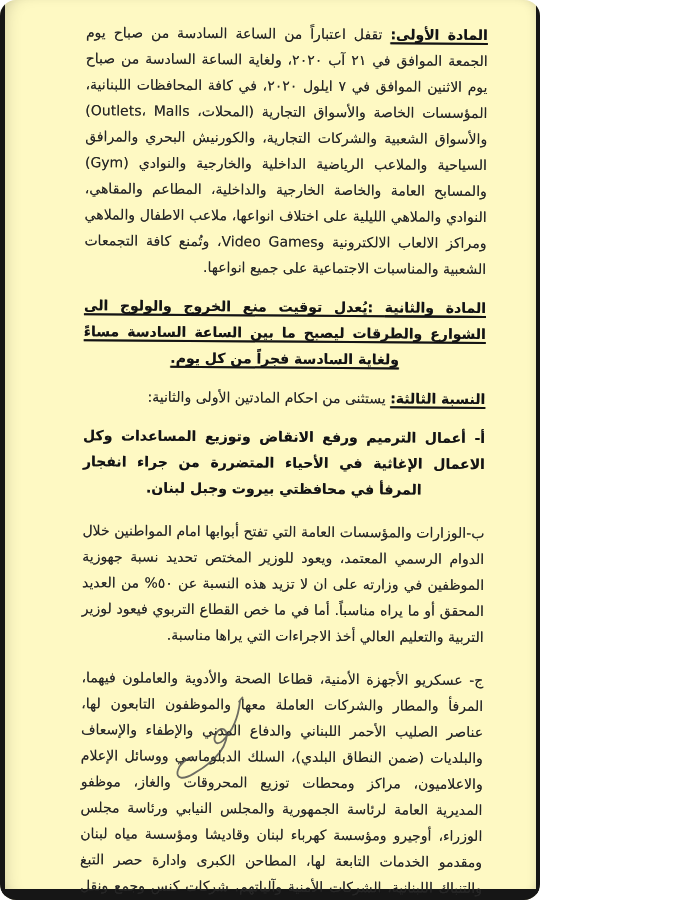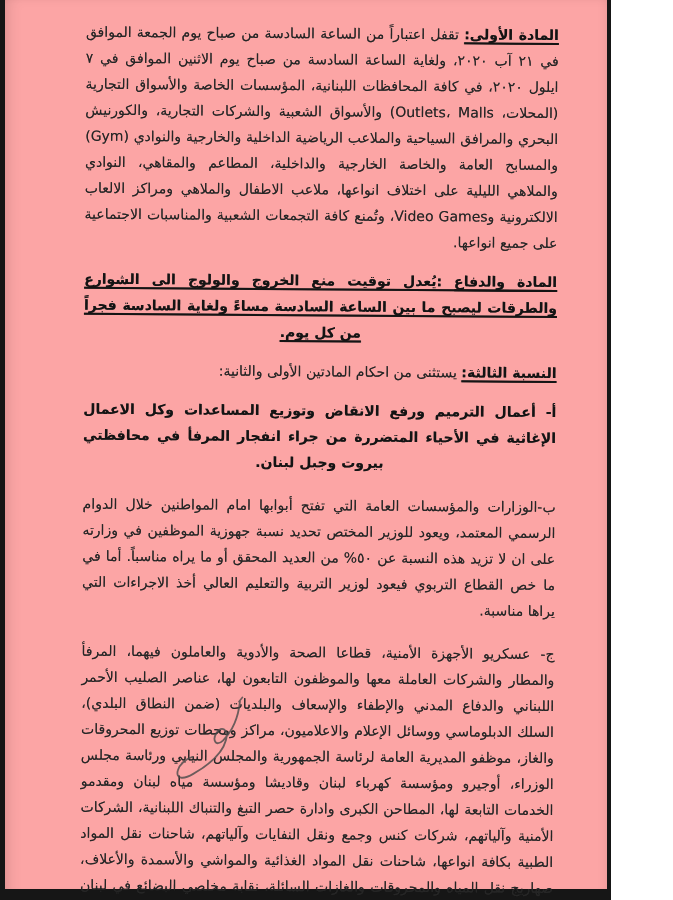--- a/index.html
+++ b/index.html
@@ -2,28 +2,29 @@
 <html lang="ar"><head>
 <meta charset="utf-8">
 <style>
   html, body {
     margin: 0;
     padding: 0;
     background: #ffffff;
   }
   .scan {
     position: relative;
-    width: 611px;
+    width: 540px;
     height: 900px;
-    background: #fca5a5;
+    background: #fef9c3;
     overflow: hidden;
     box-shadow: inset 14px 0 20px -14px rgba(0,0,0,0.30),
                 inset -10px 0 14px -11px rgba(0,0,0,0.22),
                 inset 0 -10px 14px -10px rgba(0,0,0,0.20);
     font-family: "DejaVu Sans", sans-serif;
+    border-radius: 16px;
   }
   .edge { position: absolute; background: #161616; }
   .edge.left   { left: 0; top: 0; bottom: 0; width: 5px; }
   .edge.right  { right: 0; top: 0; bottom: 0; width: 4px; }
   .edge.bottom { left: 0; right: 0; bottom: 0; height: 11px; }
 
   .doc {
     position: absolute;
     top: 22px;
     right: 52px;
@@ -87,21 +88,21 @@
 
 <div class="scan">
   <div class="edge left"></div>
   <div class="edge right"></div>
   <div class="edge bottom"></div>
 
   <div class="doc">
 
     <p class="p"><span class="hd">المادة الأولى:</span><span> تقفل اعتباراً من الساعة السادسة من صباح يوم الجمعة الموافق في ٢١ آب ٢٠٢٠، ولغاية الساعة السادسة من صباح يوم الاثنين الموافق في ٧ ايلول ٢٠٢٠، في كافة المحافظات اللبنانية، المؤسسات الخاصة والأسواق التجارية (المحلات، Outlets، Malls) والأسواق الشعبية والشركات التجارية، والكورنيش البحري والمرافق السياحية والملاعب الرياضية الداخلية والخارجية والنوادي (Gym) والمسابح العامة والخاصة الخارجية والداخلية، المطاعم والمقاهي، النوادي والملاهي الليلية على اختلاف انواعها، ملاعب الاطفال والملاهي ومراكز الالعاب الالكترونية وVideo Games، وتُمنع كافة التجمعات الشعبية والمناسبات الاجتماعية على جميع انواعها.</span></p>
 
-    <p class="p a2"><span class="hd">المادة والدفاع</span><span> :يُعدل توقيت منع الخروج والولوج الى الشوارع والطرقات ليصبح ما بين الساعة السادسة مساءً ولغاية السادسة فجراً من كل يوم.</span></p>
+    <p class="p a2"><span class="hd">المادة والثانية</span><span> :يُعدل توقيت منع الخروج والولوج الى الشوارع والطرقات ليصبح ما بين الساعة السادسة مساءً ولغاية السادسة فجراً من كل يوم.</span></p>
 
     <p class="p"><span class="hd">النسبة الثالثة:</span><span> يستثنى من احكام المادتين الأولى والثانية:</span></p>
 
     <p class="p item-a"><span>أ-</span><span> أعمال الترميم ورفع الانقاض وتوزيع المساعدات وكل الاعمال الإغاثية في الأحياء المتضررة من جراء انفجار المرفأ في محافظتي بيروت وجبل لبنان.</span></p>
 
     <p class="p item-b"><span>ب-</span><span>الوزارات والمؤسسات العامة التي تفتح أبوابها امام المواطنين خلال الدوام الرسمي المعتمد، ويعود للوزير المختص تحديد نسبة جهوزية الموظفين في وزارته على ان لا تزيد هذه النسبة عن ٥٠% من العديد المحقق أو ما يراه مناسباً. أما في ما خص القطاع التربوي فيعود لوزير التربية والتعليم العالي أخذ الاجراءات التي يراها مناسبة.</span></p>
 
     <p class="p item-c"><span>ج-</span><span> عسكريو الأجهزة الأمنية، قطاعا الصحة والأدوية والعاملون فيهما، المرفأ والمطار والشركات العاملة معها والموظفون التابعون لها، عناصر الصليب الأحمر اللبناني والدفاع المدني والإطفاء والإسعاف والبلديات (ضمن النطاق البلدي)، السلك الدبلوماسي ووسائل الإعلام والاعلاميون، مراكز ومحطات توزيع المحروقات والغاز، موظفو المديرية العامة لرئاسة الجمهورية والمجلس النيابي ورئاسة مجلس الوزراء، أوجيرو ومؤسسة كهرباء لبنان وقاديشا ومؤسسة مياه لبنان ومقدمو الخدمات التابعة لها، المطاحن الكبرى وادارة حصر التبغ والتنباك اللبنانية، الشركات الأمنية وآلياتهم، شركات كنس وجمع ونقل النفايات وآلياتهم، شاحنات نقل المواد الطبية بكافة انواعها، شاحنات نقل المواد الغذائية والمواشي والأسمدة والأعلاف، صهاريج نقل المياه والمحروقات والغازات السائلة، نقابة مخلصي البضائع في لبنان ومستخدميهم، على أن </span><b>تعتمد البطاقات الوظيفية لإثبات الهوية</b><span> عند الطلب.</span></p>
 
     <div class="page-number">- ٢ -</div>

